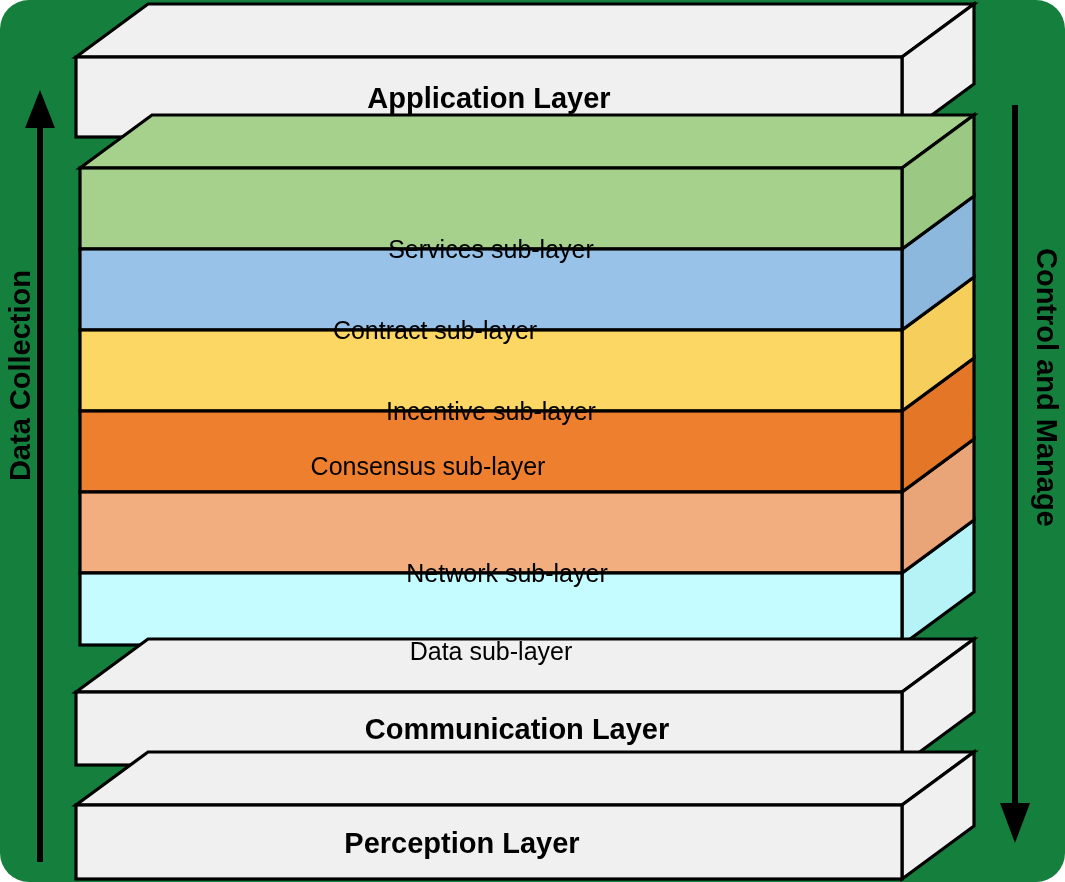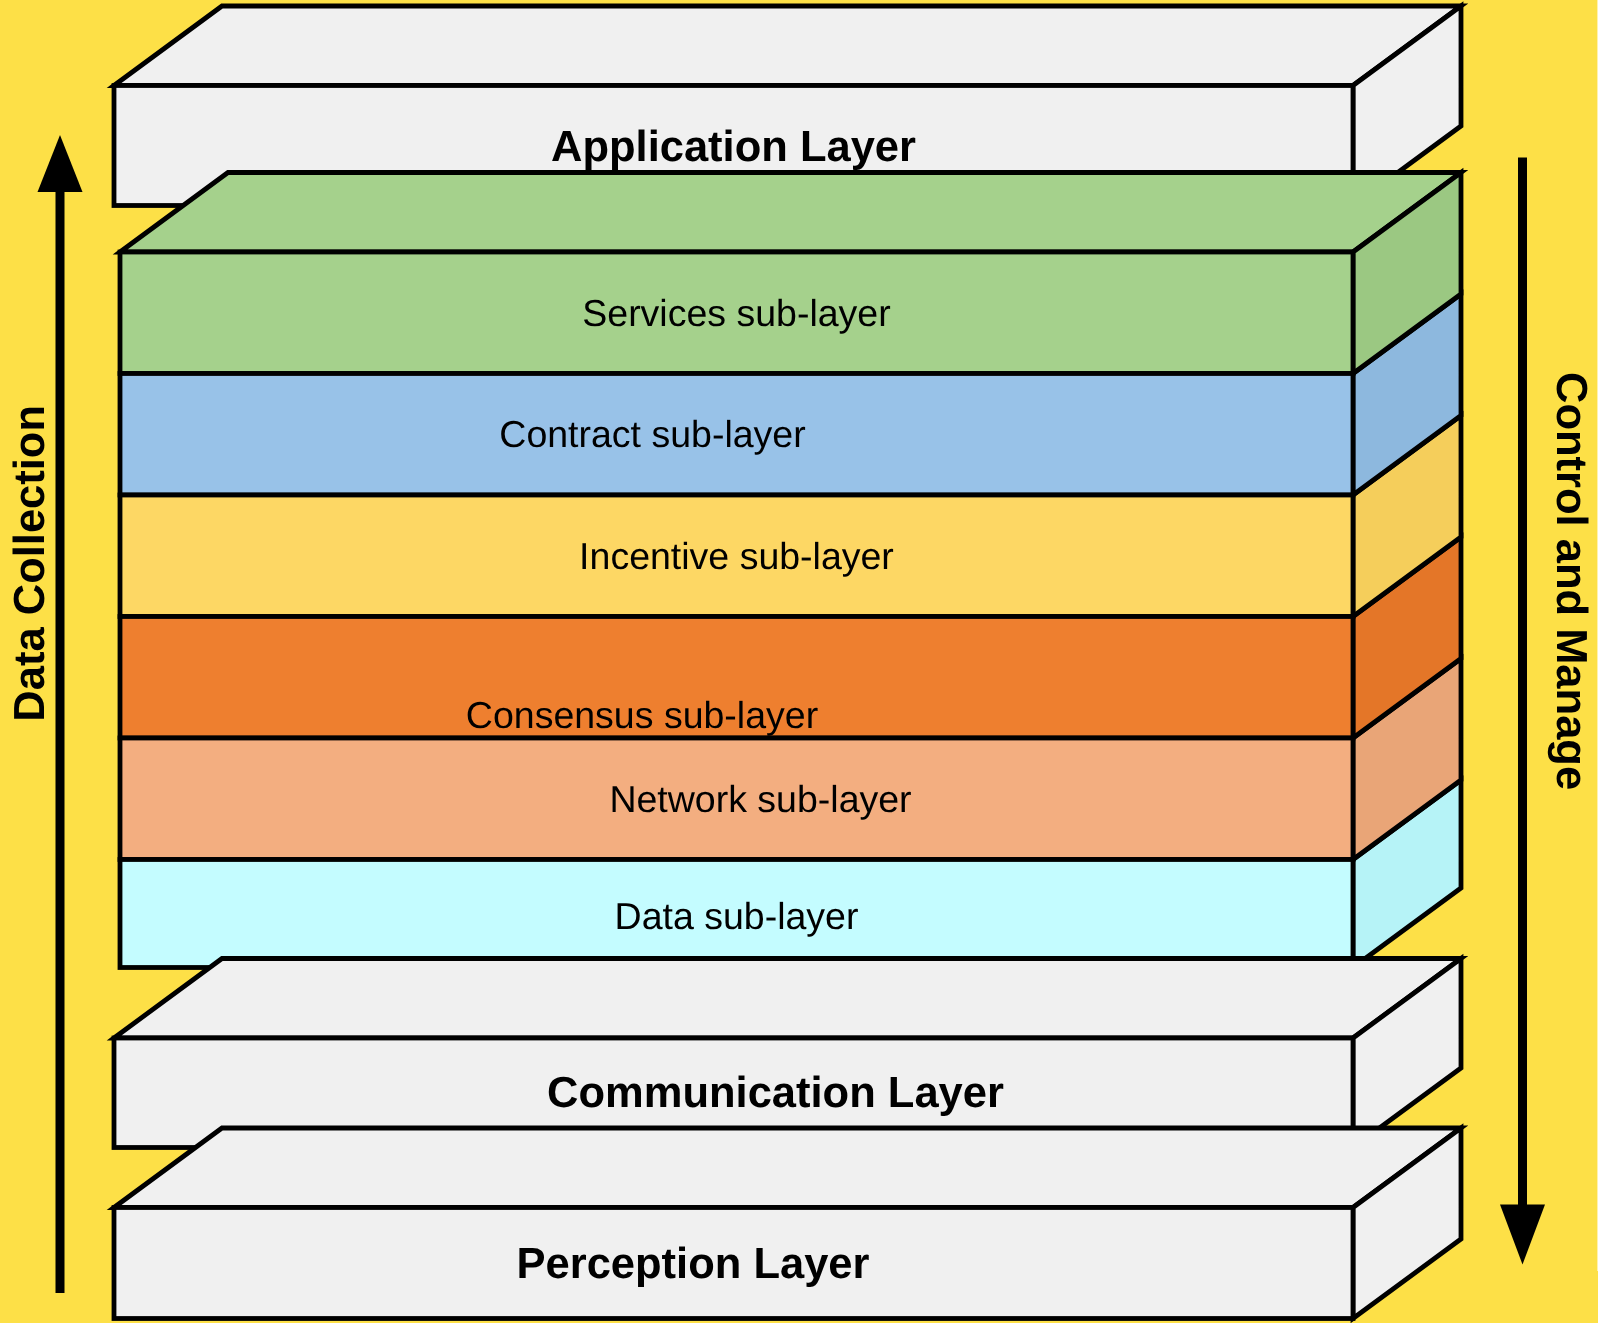--- a/index.html
+++ b/index.html
@@ -8,22 +8,23 @@
     padding: 0;
     background: #ffffff;
   }
   body {
     font-family: "Liberation Sans", sans-serif;
   }
   #stage {
     position: relative;
     width: 1065px;
     height: 882px;
-    background: #fde047;
+    background: #15803d;
     overflow: hidden;
+    border-radius: 29px;
   }
   #diagram-svg {
     position: absolute;
     left: 0;
     top: 0;
     width: 1065px;
     height: 882px;
   }
   .face {
     stroke: #000000;
@@ -46,20 +47,21 @@
     white-space: nowrap;
     font-family: "Liberation Sans", sans-serif;
   }
   .slab-label.major {
     font-weight: bold;
     font-size: 29px;
   }
   .slab-label.sub {
     font-weight: normal;
     font-size: 25px;
+    margin-top: 40px;
   }
   .axis-label {
     position: absolute;
     color: #000000;
     font-weight: bold;
     font-size: 29px;
     white-space: nowrap;
     font-family: "Liberation Sans", sans-serif;
   }
   .axis-label.left-axis {
@@ -130,21 +132,21 @@
   </svg>
 
   <div class="slab-label major" style="left:76px; top:82px; width:826px;">Application Layer</div>
 
   <div class="slab-label sub" style="left:80px; top:195px; width:822px;">Services sub-layer</div>
 
   <div class="slab-label sub" style="left:80px; top:276px; width:710px;">Contract sub-layer</div>
 
   <div class="slab-label sub" style="left:80px; top:357px; width:822px;">Incentive sub-layer</div>
 
-  <div class="slab-label sub" style="left:80px; top:463px; width:696px;">Consensus sub-layer</div>
+  <div class="slab-label sub" style="left:80px; top:412px; width:696px;">Consensus sub-layer</div>
 
   <div class="slab-label sub" style="left:96px; top:519px; width:822px;">Network sub-layer</div>
 
   <div class="slab-label sub" style="left:80px; top:597px; width:822px;text-align:center;">Data sub-layer</div>
 
   <div class="slab-label major" style="left:76px; top:713px; width:882px;">Communication Layer</div>
 
   <div class="slab-label major" style="left:76px; top:827px; width:772px;">Perception Layer</div>
 
   <div class="axis-label left-axis" style="left:4px; top:270px;">Data Collection</div>

